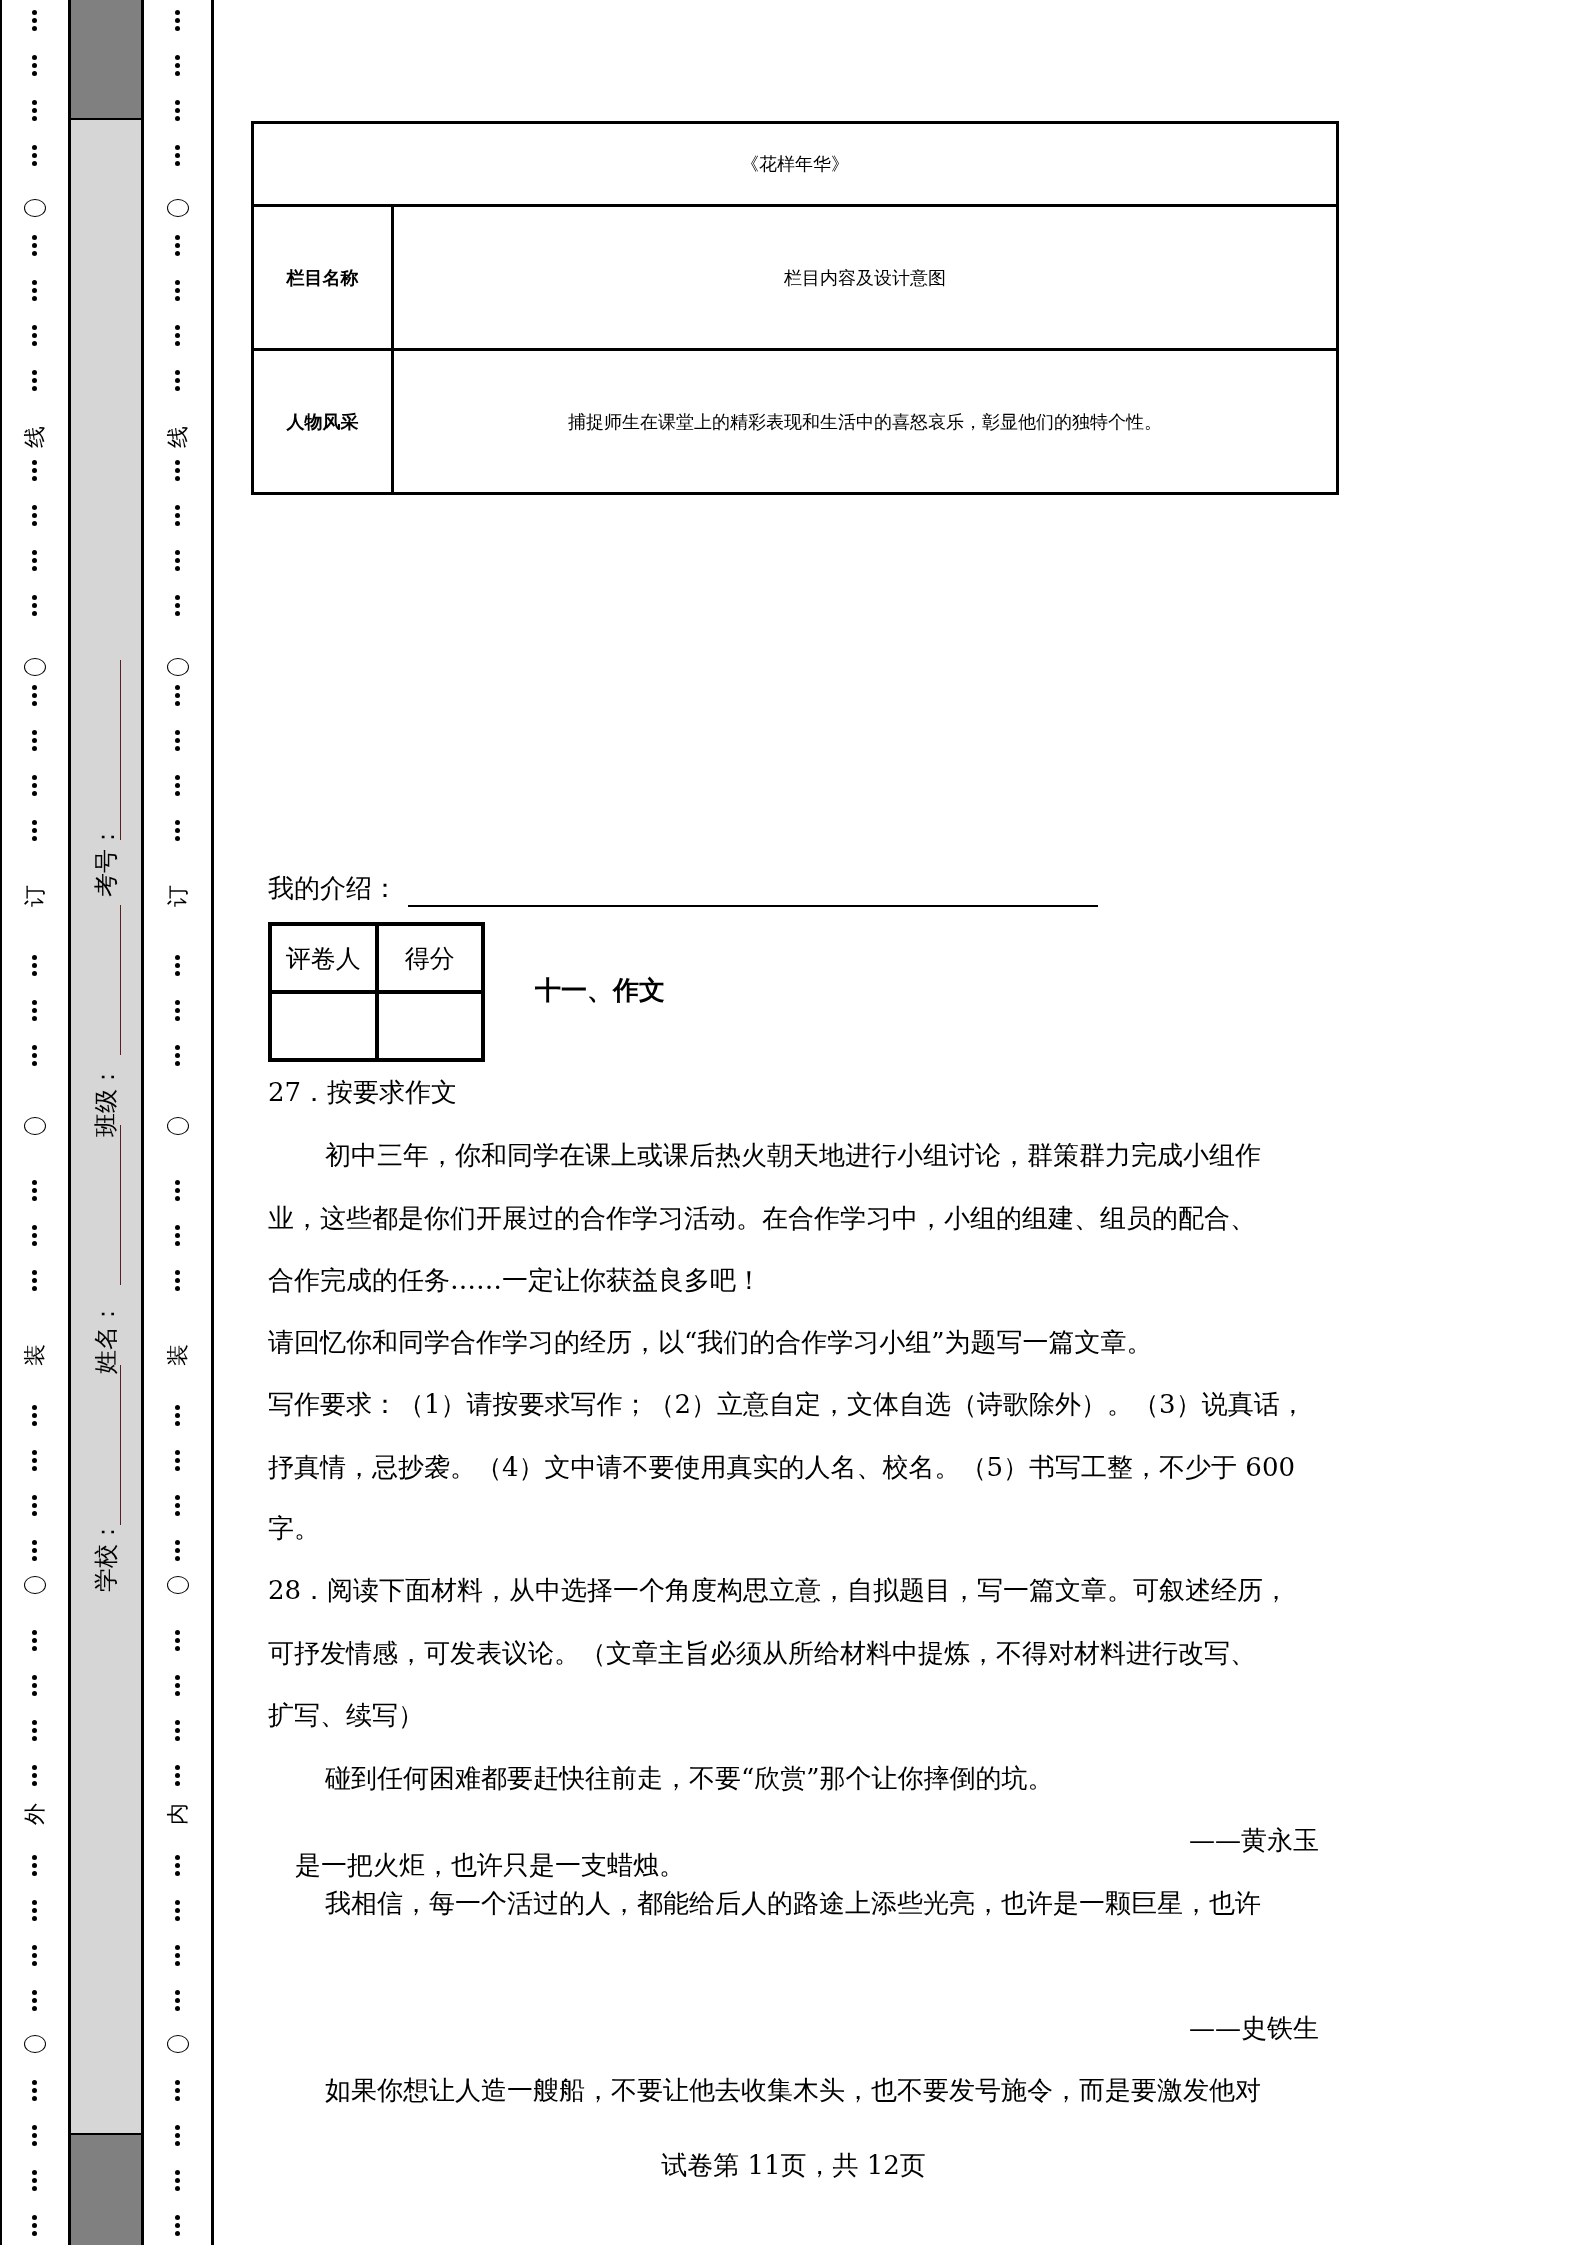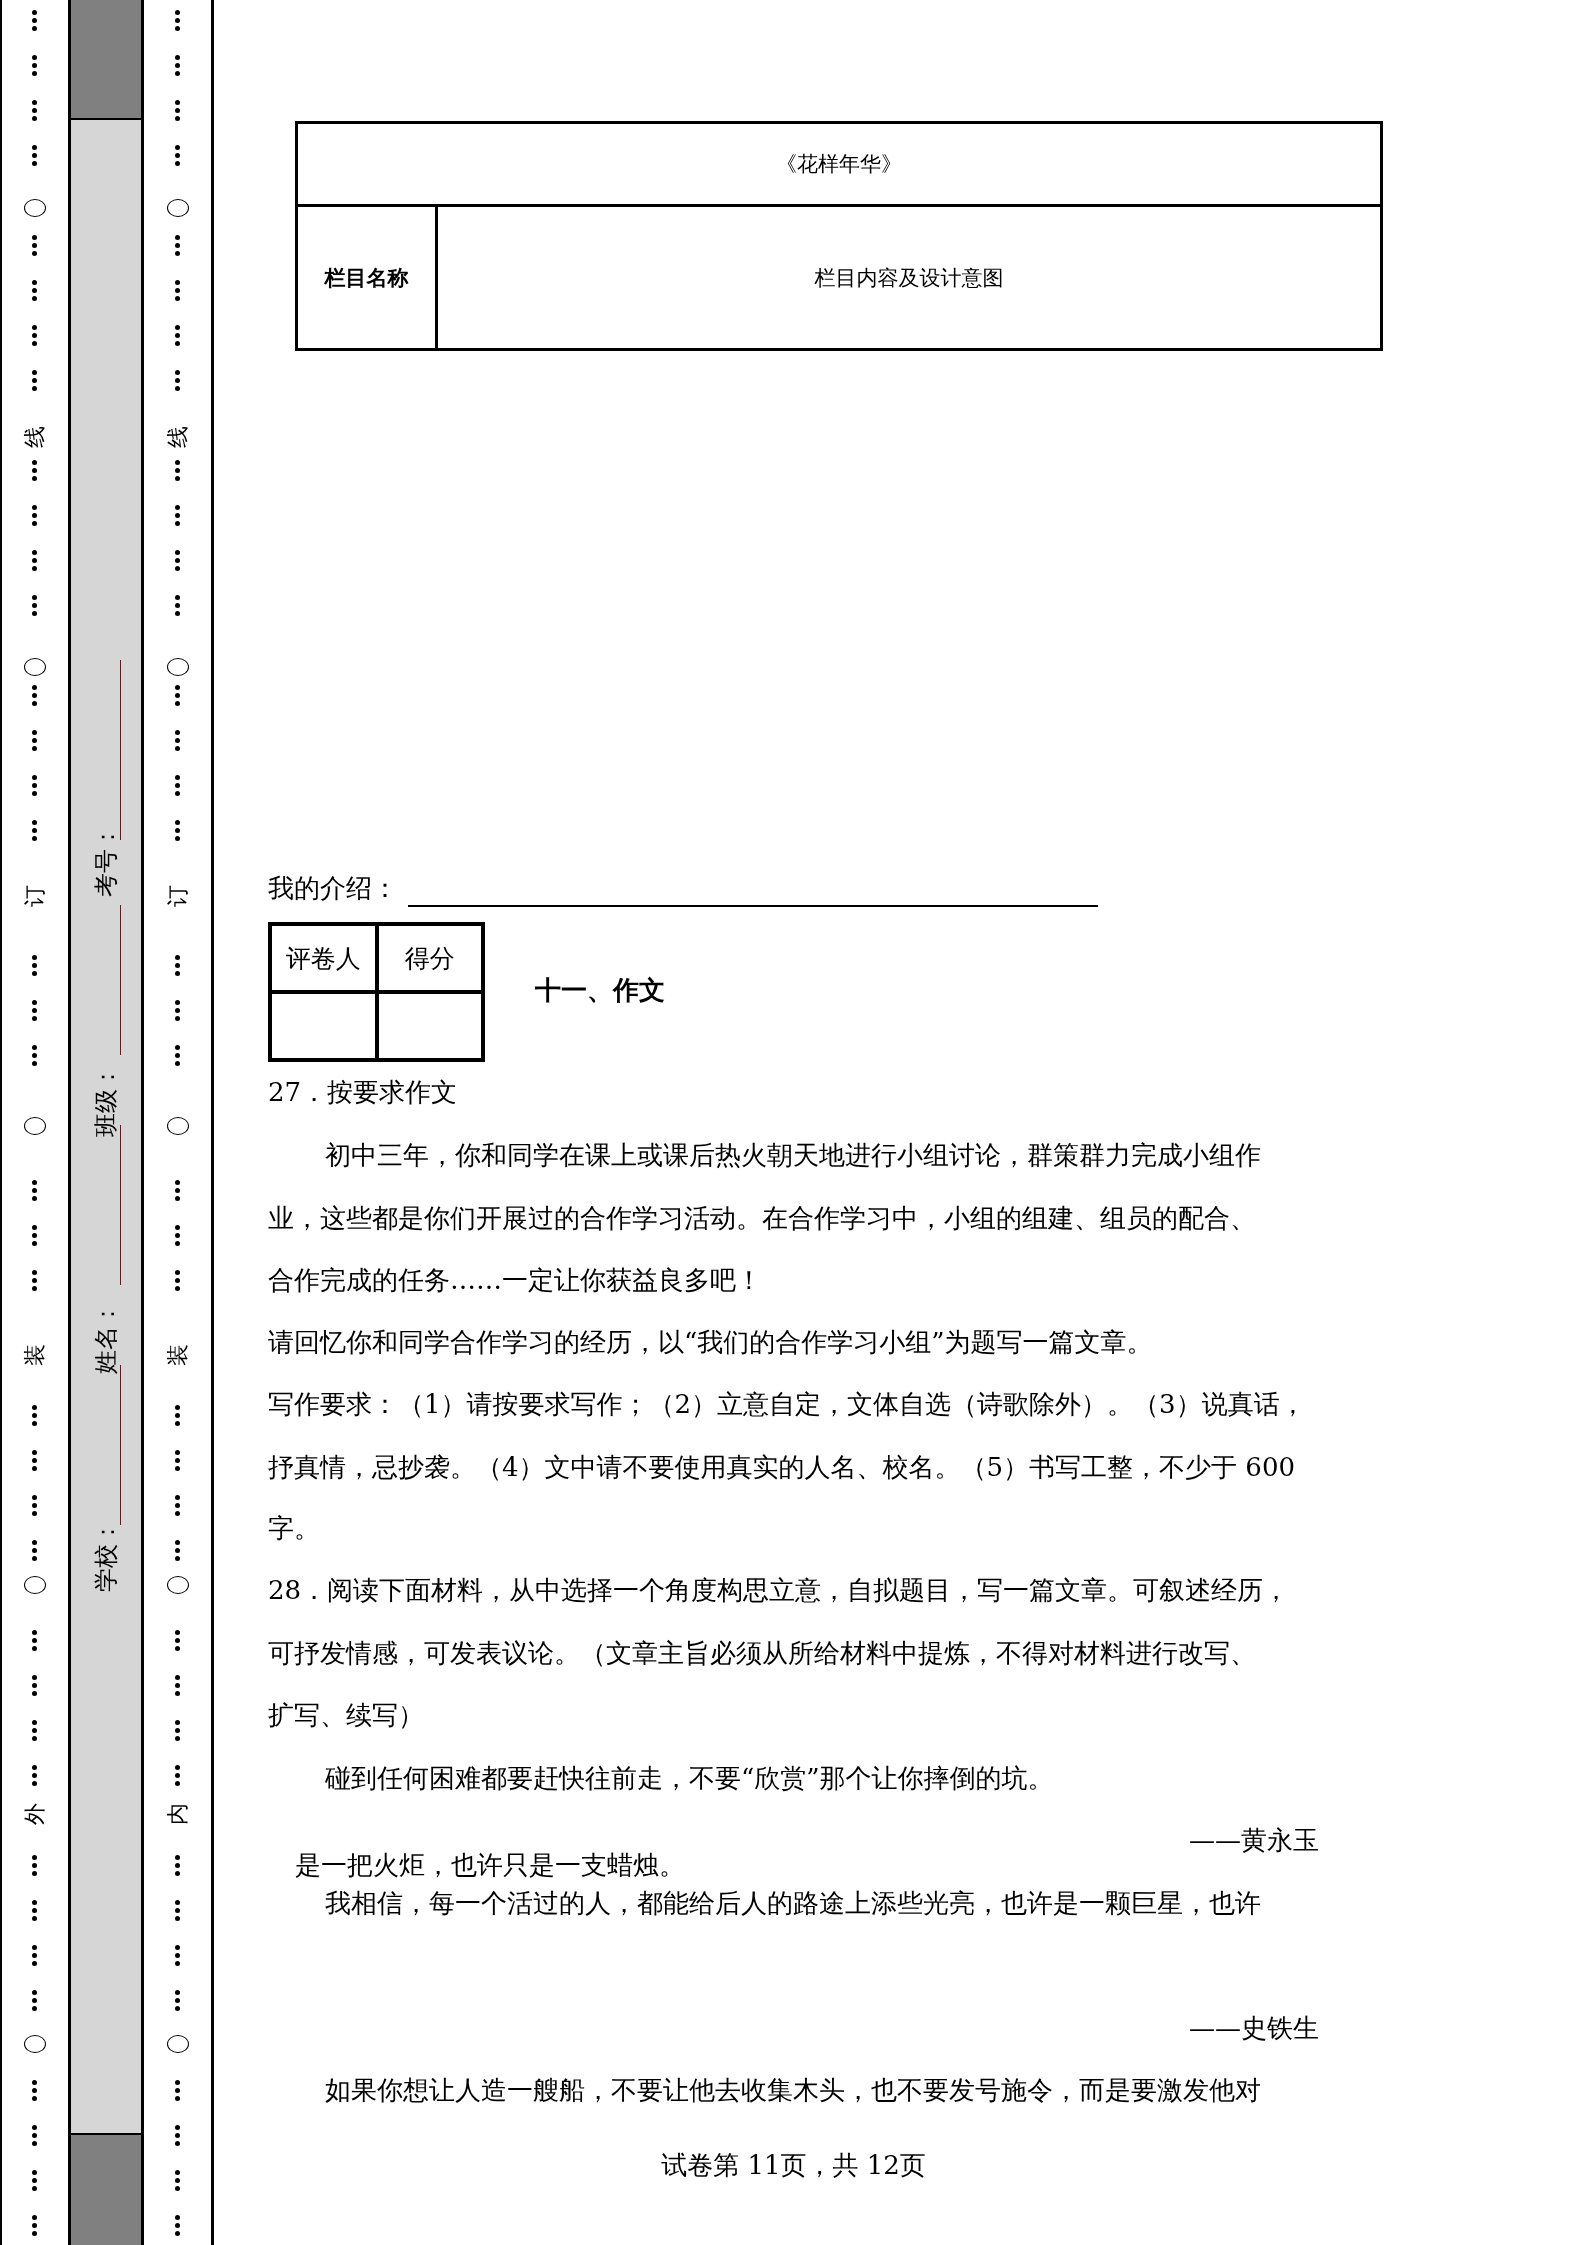--- a/index.html
+++ b/index.html
@@ -16,21 +16,21 @@
   .strip-inner { left: 144px; width: 70px; border-right: 3px solid #000; box-sizing: border-box; }
 
   .dots { position: absolute; width: 8px; left: 50%; margin-left: -3px; }
   .dots i { display: block; width: 5px; height: 5px; border-radius: 50%; background: #000; margin-bottom: 3px; }
   .circle { position: absolute; left: 50%; margin-left: -11px; width: 20px; height: 16px; border: 1.5px solid #000; border-radius: 50%; }
   .mark { position: absolute; left: 0; width: 100%; text-align: center; font-size: 22px; transform: rotate(-90deg); height: 26px; line-height: 26px; }
   .field-label { position: absolute; left: 50%; width: 80px; margin-left: -40px; text-align: center; font-size: 24px; transform: rotate(-90deg); white-space: nowrap; }
   .field-line { position: absolute; left: 49px; width: 1px; background: #5a1e1e; }
 
   
-  table.info { position: absolute; left: 251px; top: 121px; width: 1088px; border-collapse: collapse; font-size: 21px; margin-left: 44px; }
+  table.info { position: absolute; left: 251px; top: 121px; width: 1088px; border-collapse: collapse; font-size: 18px; }
   table.info td { border: 3px solid #000; text-align: center; vertical-align: middle; padding: 0; }
   table.info td.name { width: 137px; line-height: 62px; font-weight: bold; }
   table.info tr.head td { height: 80px; }
   table.info tr.row td { height: 141px; }
 
   .line-text { position: absolute; left: 268px; font-size: 26px; white-space: nowrap; line-height: 36px; }
   .body-text { font-family: "DejaVu Serif", "Liberation Serif", serif; }
 
   .score-box { position: absolute; left: 268px; top: 922px; width: 217px; height: 137px; border-collapse: collapse; font-size: 25px; }
   .score-box td { border: 4px solid #000; text-align: center; width: 50%; height: 62px; }
@@ -464,20 +464,24 @@
 
 <table class="info">
   <tbody>
       <tr class="head">
     <td colspan="2">《花样年华》</td>
   </tr>
   <tr class="row">
     <td class="name">栏目名称</td>
     <td>栏目内容及设计意图</td>
   </tr>
+  <tr class="row">
+    <td class="name">人物风采</td>
+    <td>捕捉师生在课堂上的精彩表现和生活中的喜怒哀乐，彰显他们的独特个性。</td>
+  </tr>
 </tbody>
   </table>
 
 <div class="line-text" style="top:870px;">我的介绍：</div>
 <div class="underline" style="left:408px;top:905px;width:690px;"></div>
 
 <table class="score-box">
   <tbody>
       <tr>
     <td>评卷人</td>

